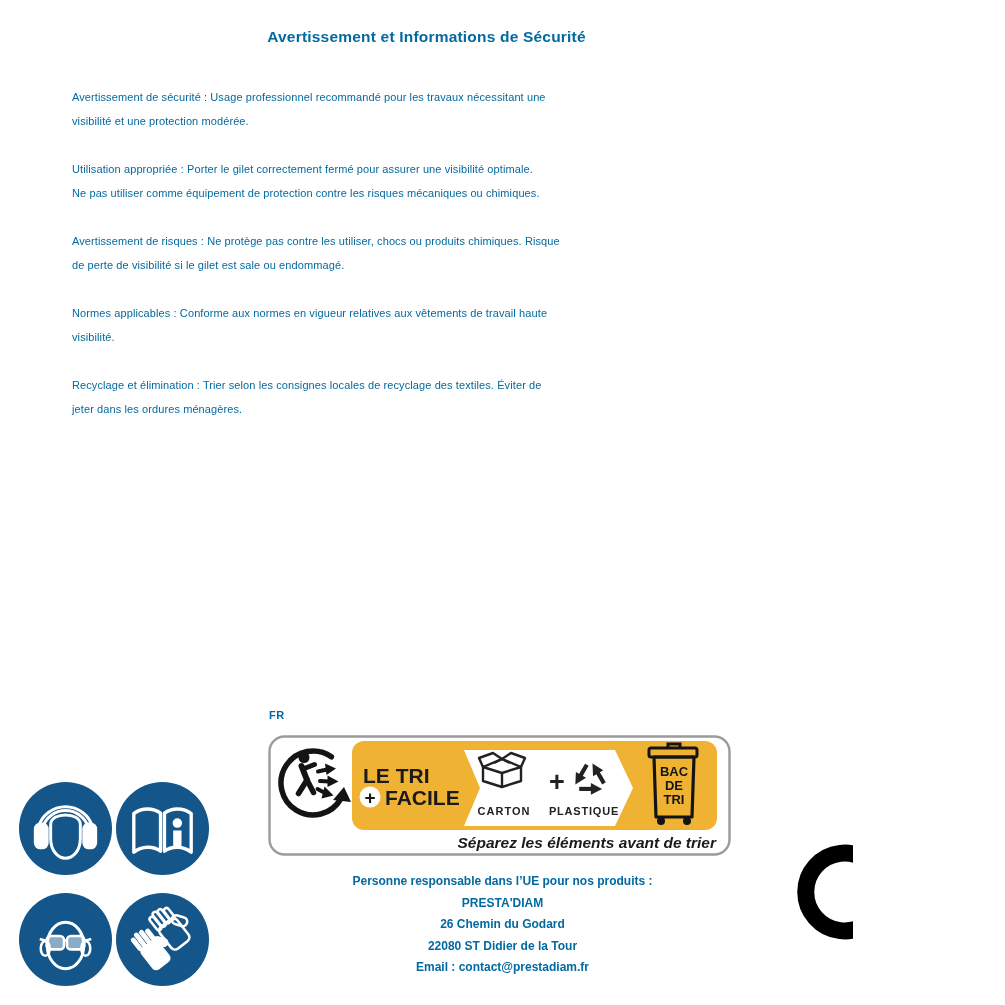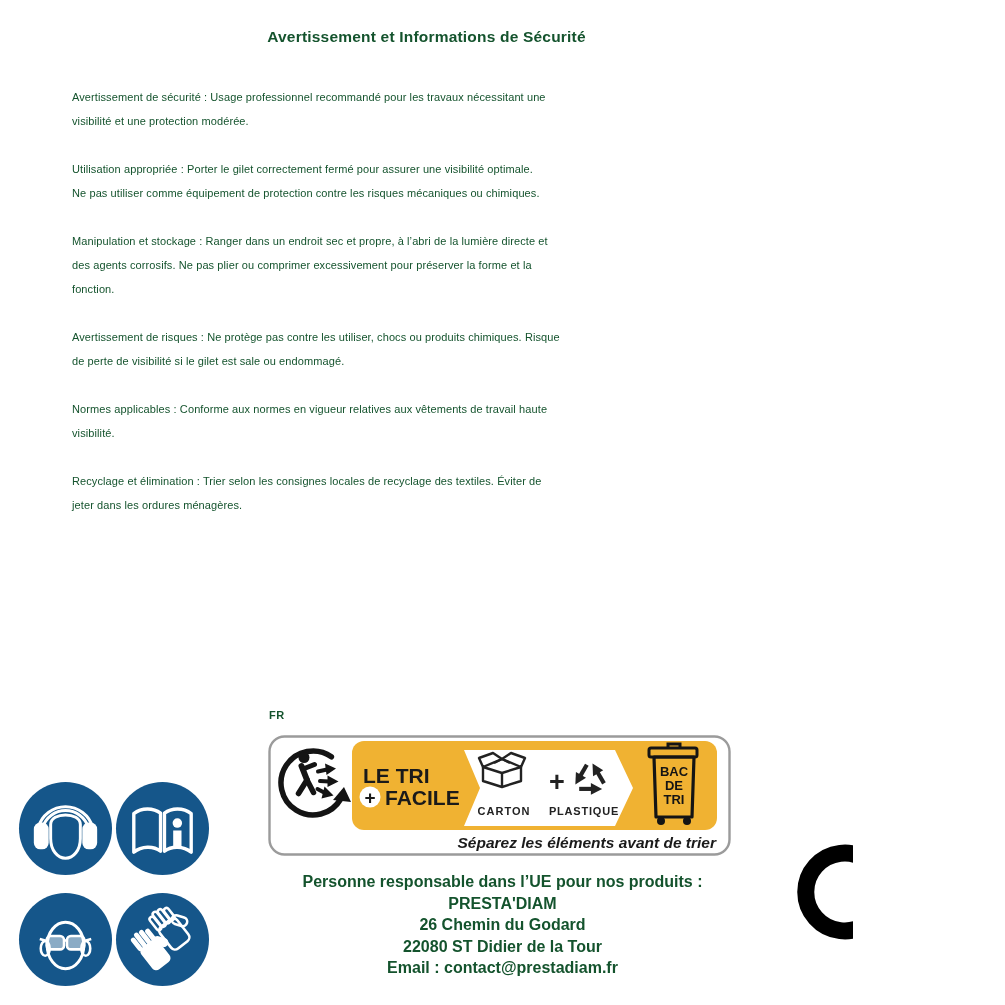--- a/index.html
+++ b/index.html
@@ -3,21 +3,21 @@
 <meta charset="utf-8">
 <style>
   * { box-sizing: border-box; }
   html,body { margin:0; padding:0; background:#fff; }
   .page {
     position: relative;
     width: 853px;
     height: 1005px;
     background: #fff;
     font-family: "Liberation Sans", "DejaVu Sans", sans-serif;
-    color: #14532d;
+    color: #0369a1;
     overflow: hidden;
   }
   .doc-title {
     margin: 28px 0 0 0;
     font-size: 15.5px;
     font-weight: bold;
     text-align: center;
     letter-spacing: 0.2px;
   }
   .paragraphs {
@@ -58,21 +58,21 @@
     row-gap: 16px;
   }
   .icon-grid svg { width: 95px; height: 95px; display:block; }
   .company {
     position: absolute;
     left: 230px;
     top: 871px;
     width: 545px;
     text-align: center;
     font-weight: bold;
-    font-size: 16px;
+    font-size: 12px;
     line-height: 21.5px;
   }
   .ce-svg {
     position: absolute;
     left: 797px;
     top: 841px;
     width: 180px;
     height: 102px;
   }
   svg text {
@@ -84,23 +84,20 @@
 
 <div class="page">
 
   <h1 class="doc-title">Avertissement et Informations de Sécurité</h1>
 
   <div class="paragraphs">
     <p>Avertissement de sécurité : Usage professionnel recommandé pour les travaux nécessitant une
 visibilité et une protection modérée.</p>
     <p>Utilisation appropriée : Porter le gilet correctement fermé pour assurer une visibilité optimale.
 Ne pas utiliser comme équipement de protection contre les risques mécaniques ou chimiques.</p>
-    <p>Manipulation et stockage : Ranger dans un endroit sec et propre, à l’abri de la lumière directe et
-des agents corrosifs. Ne pas plier ou comprimer excessivement pour préserver la forme et la
-fonction.</p>
     <p>Avertissement de risques : Ne protège pas contre les utiliser, chocs ou produits chimiques. Risque
 de perte de visibilité si le gilet est sale ou endommagé.</p>
     <p class="gap-before">Normes applicables : Conforme aux normes en vigueur relatives aux vêtements de travail haute
 visibilité.</p>
     <p>Recyclage et élimination : Trier selon les consignes locales de recyclage des textiles. Éviter de
 jeter dans les ordures ménagères.</p>
   </div>
 
   <div class="fr-code">FR</div>
 

